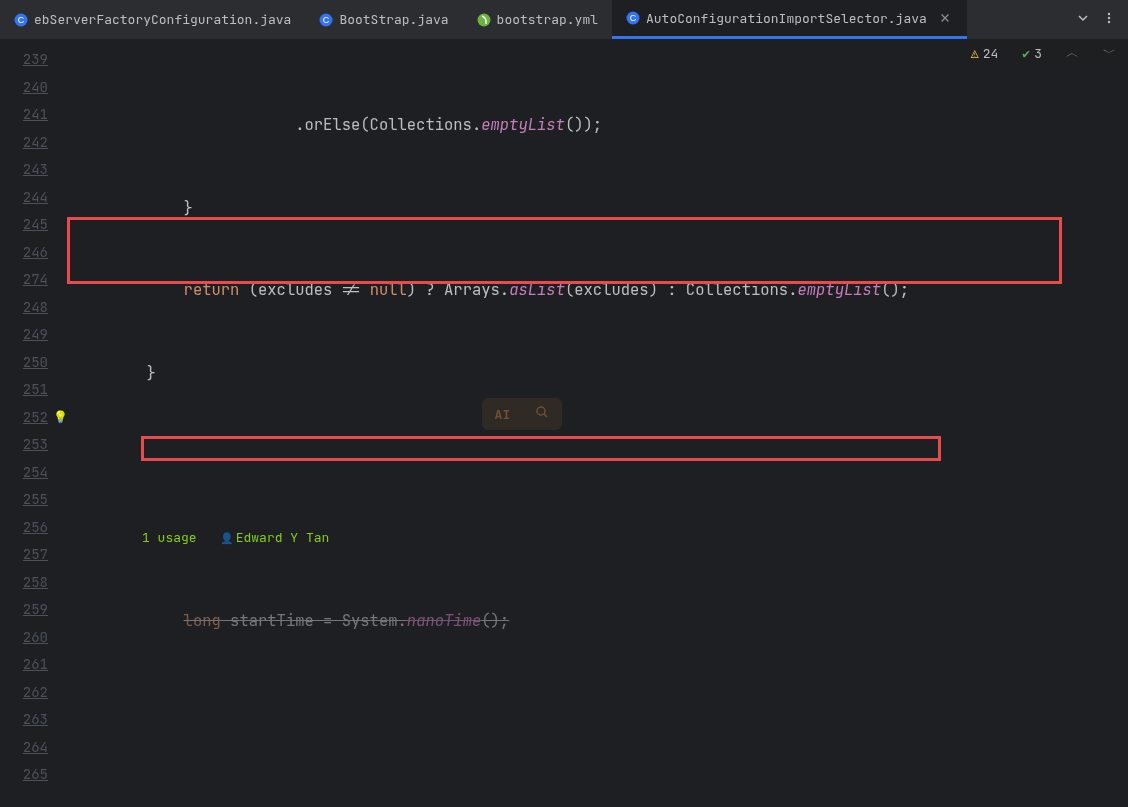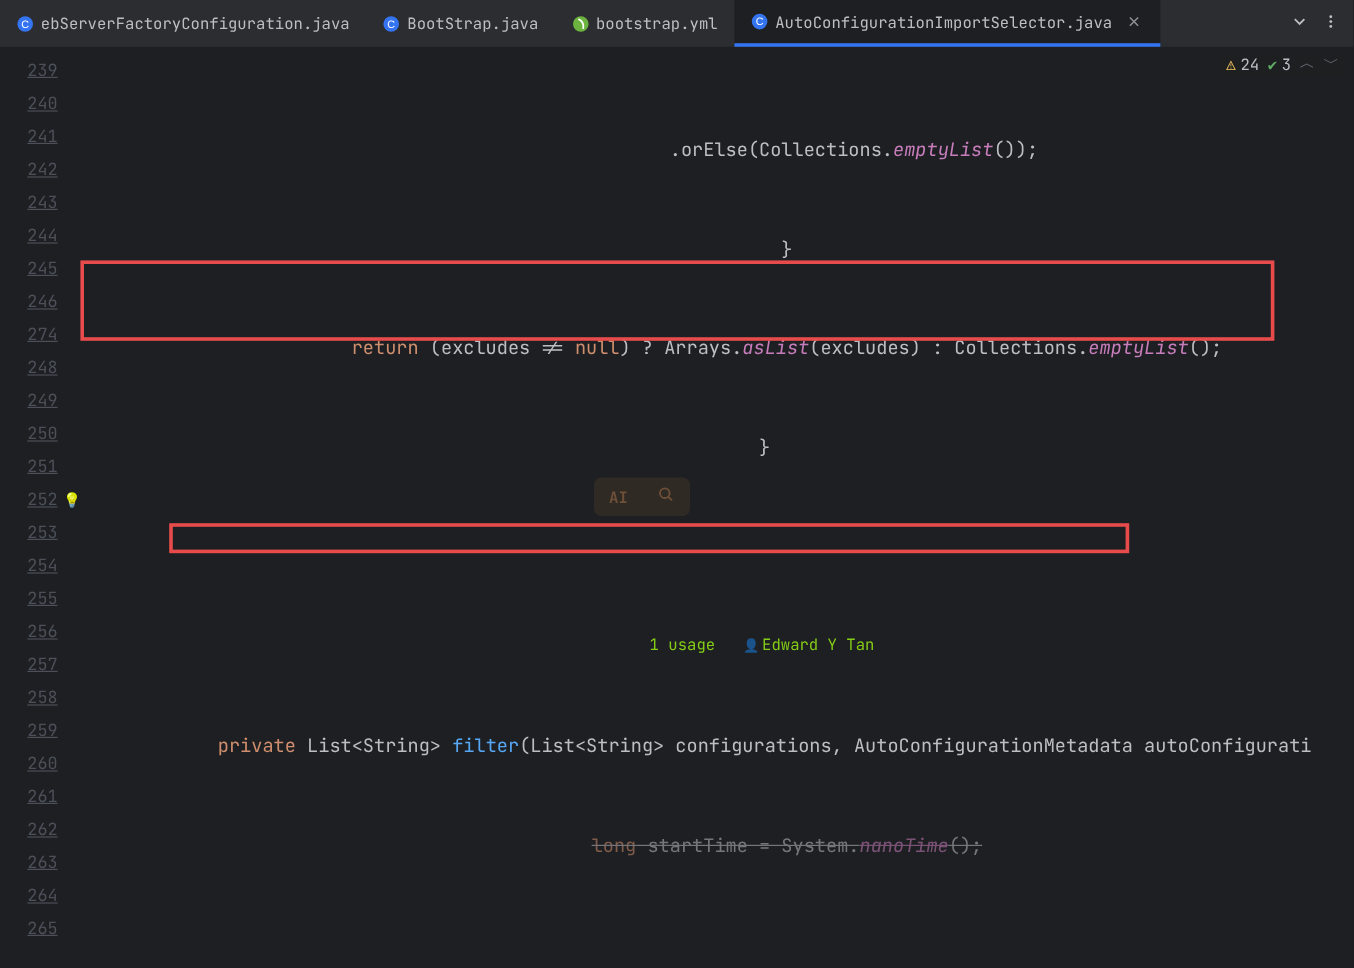--- a/index.html
+++ b/index.html
@@ -65,37 +65,36 @@
   }
   .code-pane {
     flex: 1;
     background: #1e1f22;
     padding-top: 16px;
     white-space: pre;
     font-size: 15.5px;
     line-height: 27.5px;
     overflow: hidden;
     position: relative;
-    text-align: center;
   }
   .code-line { position: relative; padding-left: 2px; }
 
   
   .kw { color: #cf8e6d; }
   .mtd-def { color: #56a8f5; }
   .fld { color: #c77dbb; font-style: italic; }
   .const { color: #c77dbb; font-style: italic; }
 
   
   .inspection {
     position: absolute;
     top: 2px;
     right: 8px;
     display: flex;
-    gap: 7px;
+    gap: 24px;
     align-items: center;
     color: #bcbec4;
     font-size: 13px;
     background: #1e1f22cc;
     padding: 2px 4px;
     z-index: 30;
   }
   .inspection .warn::before { content: "⚠"; color: #f2c55c; margin-right: 4px; }
   .inspection .ok::before { content: "✔"; color: #5fad65; margin-right: 4px; font-weight: bold;}
   .inspection .nav { color: #6f737a; cursor: pointer; }
@@ -122,21 +121,21 @@
     font-size: 13px;
     padding-left: 72px;
     line-height: 27.5px;
   }
   .lens .author-icon::before { content:"👤"; font-size:11px; margin-right:2px; opacity:.6;}
 
   
   .float-widget {
     position: absolute;
     top: 358px;
-    left: 495px;
+    left: 482px;
     width: 80px; height: 32px;
     border-radius: 6px;
     background: #3b3026;
     display:flex; align-items:center; justify-content:space-around;
     color:#9a6b45;
     z-index:5;
     opacity:.65;
   }
   .float-widget span{font-size:13px; font-weight:bold;}
 
@@ -274,21 +273,20 @@
     <div class="ln">265</div>
   </div>
 
   <div class="code-pane">
     <div class="code-line"><span>                        </span><span>.orElse(Collections.</span><span class="fld">emptyList</span><span>());</span></div>
     <div class="code-line"><span>            </span><span>}</span></div>
     <div class="code-line"><span>            </span><span class="kw">return </span><span>(excludes != </span><span class="kw">null</span><span>) ? Arrays.</span><span class="fld">asList</span><span>(excludes) : Collections.</span><span class="fld">emptyList</span><span>();</span></div>
     <div class="code-line"><span>        </span><span>}</span></div>
     <div class="code-line"> </div>
     <div class="lens"><span>1 usage</span>   <span class="author-icon"></span><span>Edward Y Tan</span></div>
-    <div class="code-line"><span>        </span><span class="kw">private </span><span>List&lt;String&gt; </span><span class="mtd-def">filter</span><span>(List&lt;String&gt; configurations, AutoConfigurationMetadata autoConfigurati</span></div>
     <div class="code-line" style="opacity:.55"><span>            </span><span style="text-decoration:line-through"><span class="kw">long</span> startTime = System.</span><span class="fld" style="text-decoration:line-through">nanoTime</span><span style="text-decoration:line-through">();</span></div>
     
     
     
     
     
     
     
     
     

